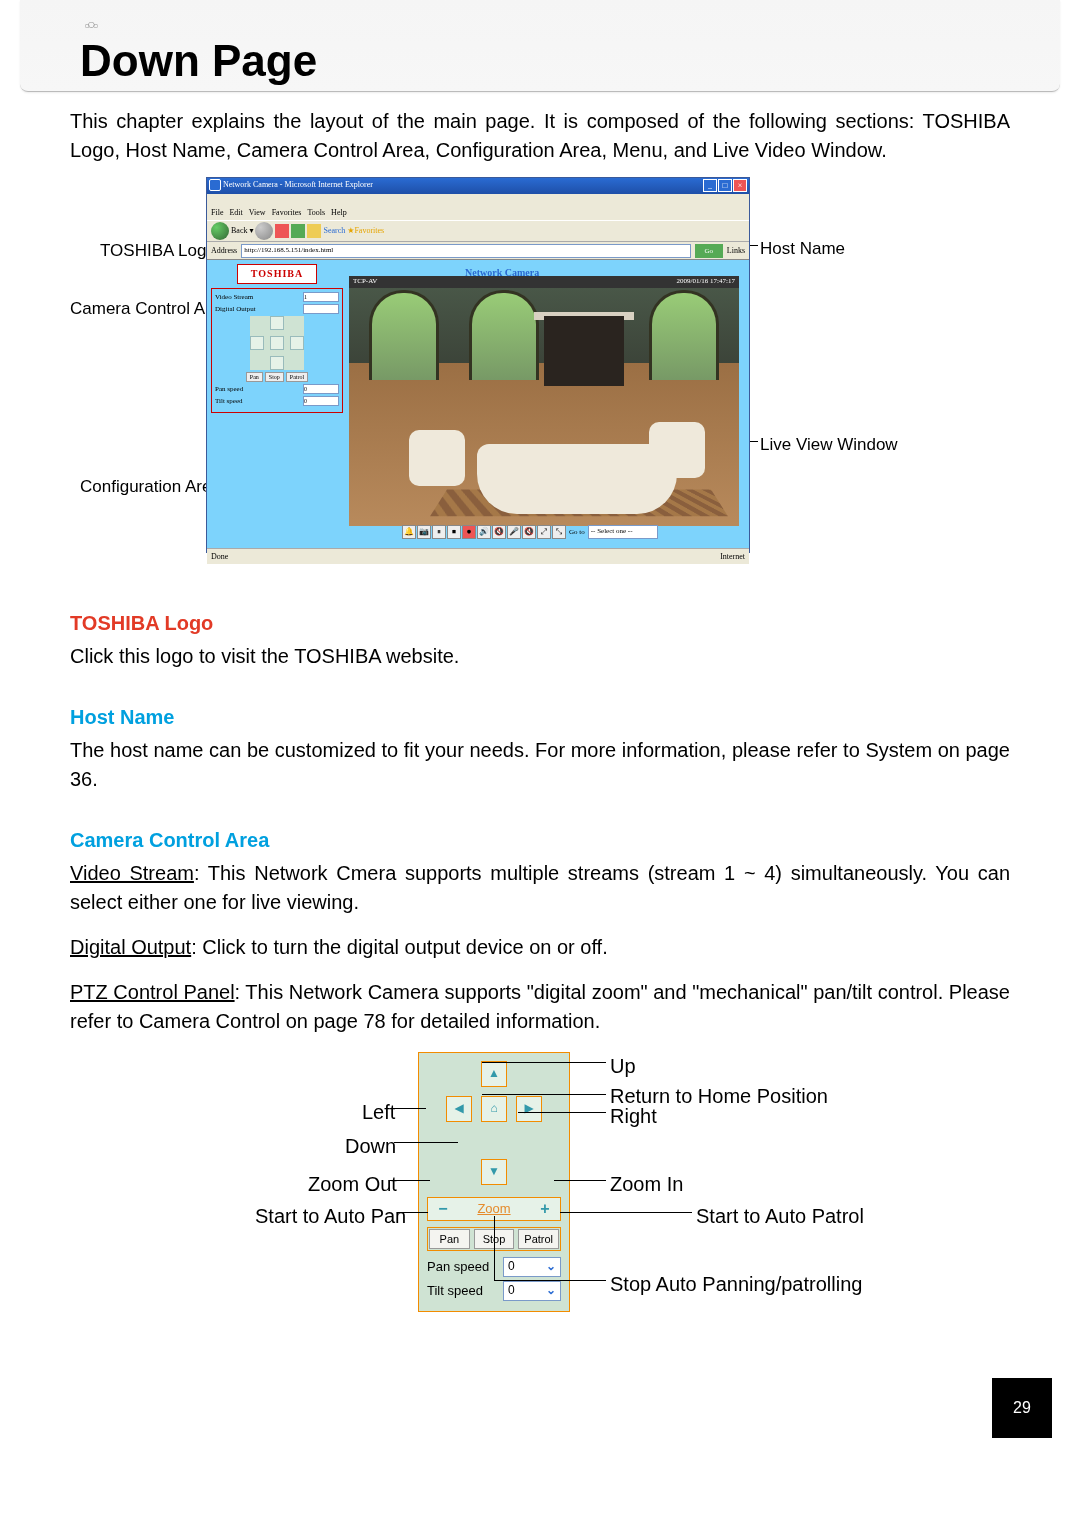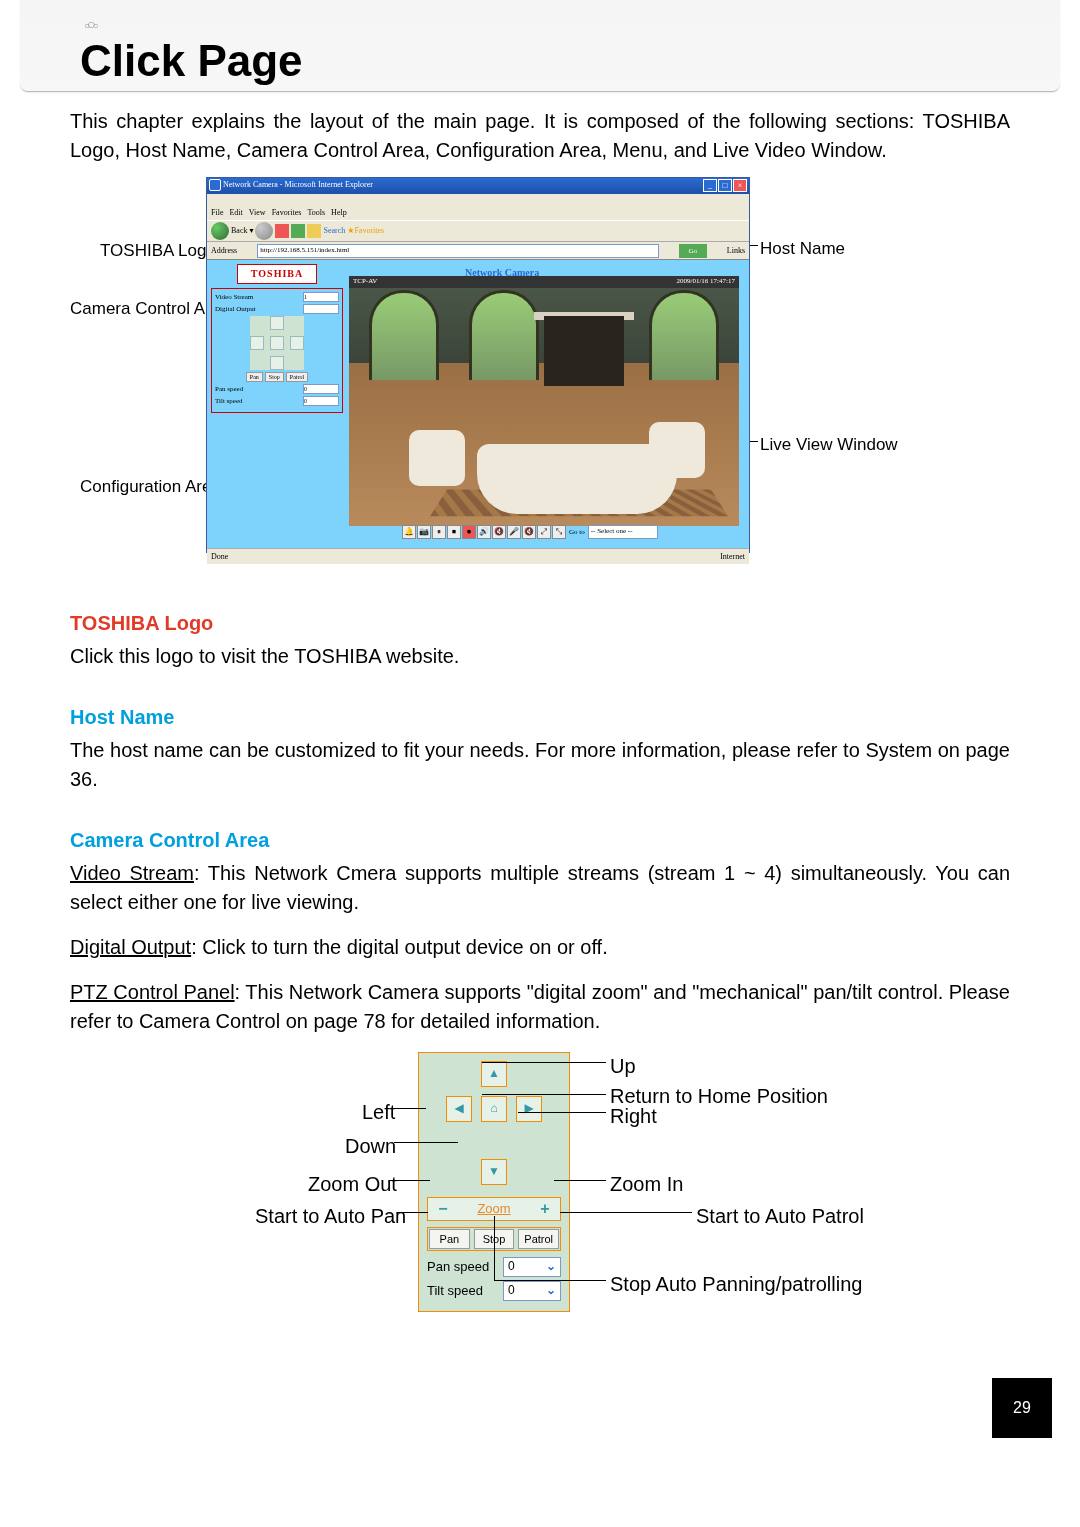--- a/index.html
+++ b/index.html
@@ -50,21 +50,21 @@
   .bw-winbtns{position:absolute; right:2px; top:1px; display:flex; gap:1px;}
   .bw-winbtn{width:14px;height:13px;border:1px solid #fff;font-size:8px;color:#fff;text-align:center;line-height:11px;}
   .bw-winbtn.min{background:#2a6bd2;} .bw-winbtn.max{background:#2a6bd2;} .bw-winbtn.close{background:#e55;}
   .bw-menu{height:14px;background:#ece9d8;font-size:8px;color:#000;padding:13px 4px;}
   .bw-menu span{margin-right:6px;}
   .bw-tool{height:22px;background:#ece9d8;border-top:1px solid #fff;border-bottom:1px solid #aaa;display:flex;align-items:center;padding:0 4px;gap:2px;}
   .tbtn{width:18px;height:18px;border-radius:50%;display:inline-block;}
   .tbtn.back{background:radial-gradient(circle at 30% 30%,#6c6,#363);}
   .tbtn.fwd{background:radial-gradient(circle at 30% 30%,#ccc,#888);}
   .ticon{width:14px;height:14px;display:inline-block;}
-  .bw-addr{height:18px;background:#ece9d8;border-bottom:1px solid #888;display:flex;align-items:center;padding:0 4px;font-size:8px;gap:20px;}
+  .bw-addr{height:18px;background:#ece9d8;border-bottom:1px solid #888;display:flex;align-items:center;padding:0 4px;font-size:8px;gap:4px;}
   .addr-input{flex:1;height:14px;background:#fff;border:1px solid #7a9ac9;font-size:7px;padding:0 2px;overflow:hidden;}
   .go-btn{width:28px;height:14px;background:#5a5;font-size:7px;color:#fff;text-align:center;line-height:14px;}
   .bw-body{position:relative;height:288px;background:#7dd3fc;overflow:hidden;}
   .bw-status{height:16px;background:#ece9d8;border-top:1px solid #aaa;font-size:8px;display:flex;align-items:center;padding:0 4px;justify-content:space-between;}
   .cam-left{position:absolute;left:4px;top:4px;width:132px;}
   .toshiba-logo{border:1px solid #c00;height:20px;background:#fff;color:#c00;font-weight:bold;font-size:10px;text-align:center;line-height:18px;letter-spacing:1px;margin-bottom:4px;width:80px;margin-left:auto;margin-right:auto;}
   .cam-ctrl-box{border:1px solid #c00;padding:3px;margin-bottom:140px;font-size:7px;}
   .cc-row{display:flex;justify-content:space-between;margin-bottom:2px;align-items:center;}
   .cc-input{background:#fff;border:1px solid #7a9ac9;height:10px;width:36px;font-size:6px;}
   .cc-dpad{position:relative;width:54px;height:54px;margin:2px auto;background:#cfe3d3;}
@@ -113,21 +113,21 @@
 
   .page-footer{position:relative;height:70px;margin-top:36px;}
   .pg-tab{position:absolute;right:28px;bottom:0;width:60px;height:60px;background:#000;color:#fff;font-size:16px;display:flex;align-items:center;justify-content:center;}
 </style>
 </head>
 <body>
 
 <div class="page">
   <div class="header-band">
     <div class="dots"><span class="d1">○</span><span class="d2">○</span><span class="d3">○</span></div>
-    <div class="page-title">Click Page</div>
+    <div class="page-title">Down Page</div>
   </div>
 
   <div class="content">
     <p class="intro">This chapter explains the layout of the main page. It is composed of the following sections: TOSHIBA Logo, Host Name, Camera Control Area, Configuration Area, Menu, and Live Video Window.</p>
 
     <div class="fig1-wrap">
 
       <div class="callout" style="left:30px;top:62px;">TOSHIBA Logo</div>
       <div class="cl-line" style="left:140px;top:70px;width:56px;"></div>
       <div class="callout" style="left:0px;top:120px;">Camera Control Area</div>

